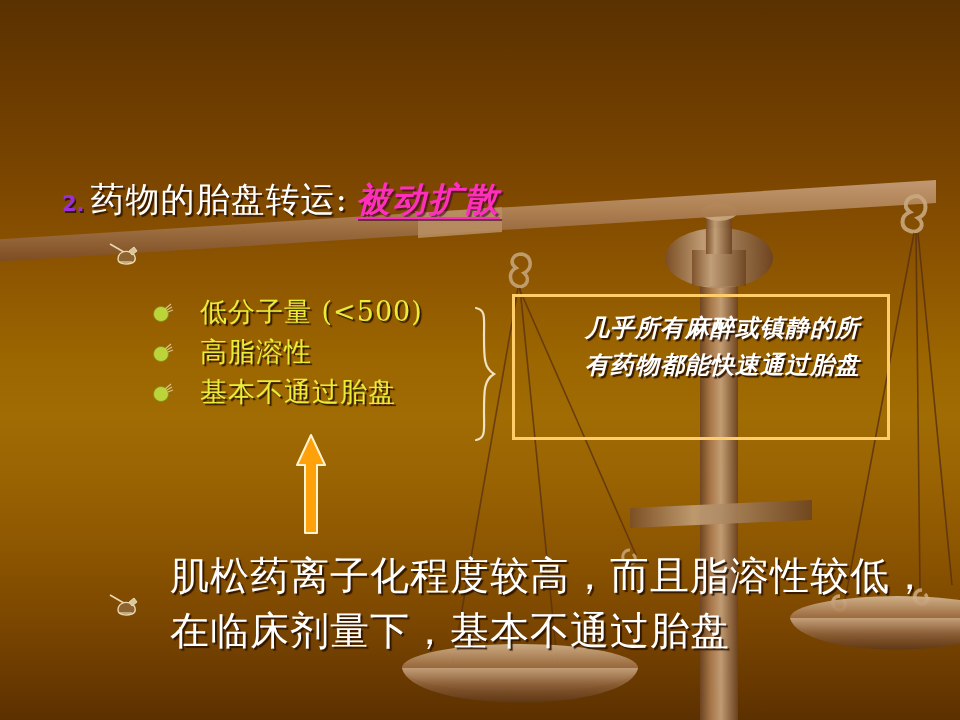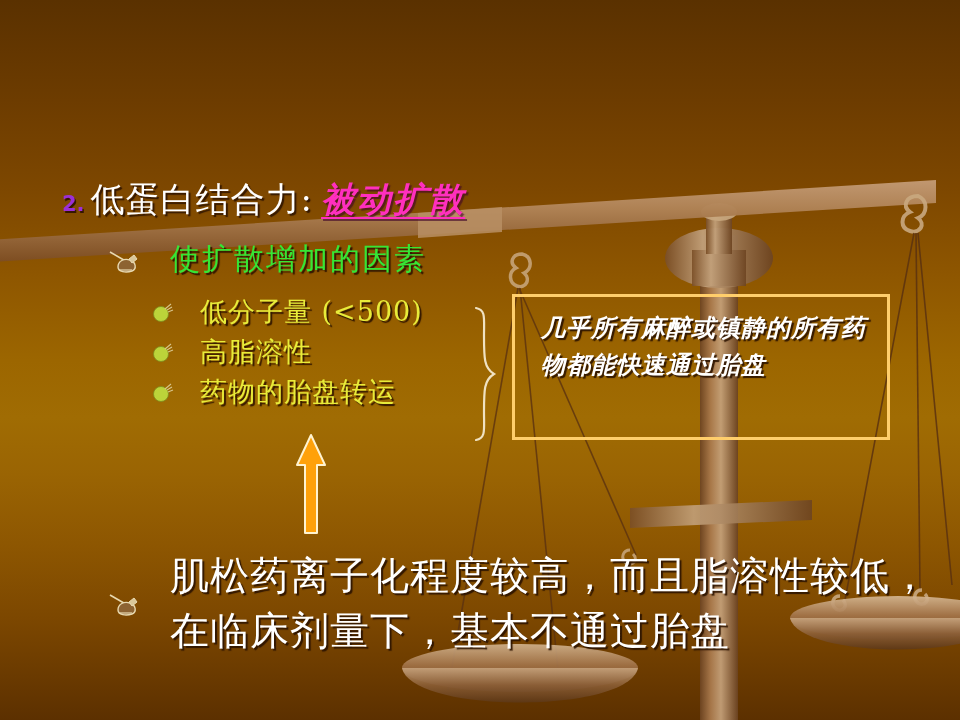--- a/index.html
+++ b/index.html
@@ -163,20 +163,21 @@
     font-family: "DejaVu Serif", "Liberation Serif", serif;
     font-style: italic;
     font-weight: bold;
     font-size: 24px;
     color: #ffffff;
     text-shadow: 2px 2px 1px rgba(45,20,0,.95);
     line-height: 1.55;
     letter-spacing: 1px;
     padding: 12px 14px 0 26px;
     text-indent: 0;
+    margin-left: 44px;
   }
 </style>
 </head>
 <body>
 
 <div id="slide">
 
   <svg class="bg-art" width="960" height="720" viewBox="0 0 960 720">
     <defs>
       <linearGradient id="beamGrad" x1="0" y1="0" x2="0" y2="1">
@@ -245,31 +246,30 @@
       <line x1="519" y1="288" x2="636" y2="555"></line>
     </g>
 
     <path d="M630 550 C623 550 620 558 626 563 C632 567 639 560 633 554" fill="none" stroke="#c9a87f" stroke-width="3" opacity="0.85"></path>
 
     <ellipse cx="520" cy="668" rx="118" ry="24" fill="url(#panGrad)" opacity="0.88"></ellipse>
     <path d="M402 668 C412 714 628 714 638 668 Z" fill="url(#panGrad2)" opacity="0.86"></path>
   </svg>
 
   <div class="title-line">
-    <span class="title-num">2.</span><span class="title-main">低蛋白结合力:</span><span class="title-em">被动扩散</span>
+    <span class="title-num">2.</span><span class="title-main">药物的胎盘转运:</span><span class="title-em">被动扩散</span>
   </div>
 
   <div class="lvl2 lvl2-green">
     <svg class="bullet-pen" viewBox="0 0 34 26">
       <path d="M2 3 L21 14" stroke="#e8d9b0" stroke-width="1.6" fill="none"></path>
       <path d="M10 18 C10 12 16 9 22 11 C28 13 29 20 24 22 C18 24 10 23 10 18 Z" fill="#8d6332" stroke="#e8d9b0" stroke-width="1.4"></path>
       <path d="M21 10 L26 6 L29 10 L24 14 Z" fill="#d9c79a" stroke="#e8d9b0" stroke-width="1"></path>
       <path d="M11 21 L24 21" stroke="#e8d9b0" stroke-width="1.2"></path>
     </svg>
-    <span class="lvl2-text-green">使扩散增加的因素</span>
   </div>
 
   <div class="sub-list">
 
     <div class="sub-item">
       <svg class="bullet-ball" viewBox="0 0 22 22">
         <circle cx="9" cy="13" r="7.5" fill="#bcd43a" stroke="#7d8a1e" stroke-width="0.8"></circle>
         <path d="M13 8 L19 3 M15 9 L20 6 M16 11 L21 9" stroke="#d8c58a" stroke-width="1.1" fill="none"></path>
       </svg>
       <span class="sub-text">低分子量 (&lt;500)</span>
@@ -281,21 +281,21 @@
         <path d="M13 8 L19 3 M15 9 L20 6 M16 11 L21 9" stroke="#d8c58a" stroke-width="1.1" fill="none"></path>
       </svg>
       <span class="sub-text">高脂溶性</span>
     </div>
 
     <div class="sub-item">
       <svg class="bullet-ball" viewBox="0 0 22 22">
         <circle cx="9" cy="13" r="7.5" fill="#bcd43a" stroke="#7d8a1e" stroke-width="0.8"></circle>
         <path d="M13 8 L19 3 M15 9 L20 6 M16 11 L21 9" stroke="#d8c58a" stroke-width="1.1" fill="none"></path>
       </svg>
-      <span class="sub-text">药物的胎盘转运</span>
+      <span class="sub-text">基本不通过胎盘</span>
     </div>
   </div>
 
   <svg class="brace" viewBox="0 0 34 136">
     <path d="M6 2 C16 4 14 12 14 30 C14 52 14 62 24 68 C14 74 14 84 14 106 C14 124 16 132 6 134" fill="none" stroke="#f0e2c2" stroke-width="2.2" stroke-linecap="round"></path>
   </svg>
 
   <svg class="up-arrow" viewBox="0 0 34 104">
     <path d="M17 3 L31 33 L23 33 L23 101 L11 101 L11 33 L3 33 Z" fill="#ffa10a" stroke="#fff3d0" stroke-width="2" stroke-linejoin="round"></path>
   </svg>

